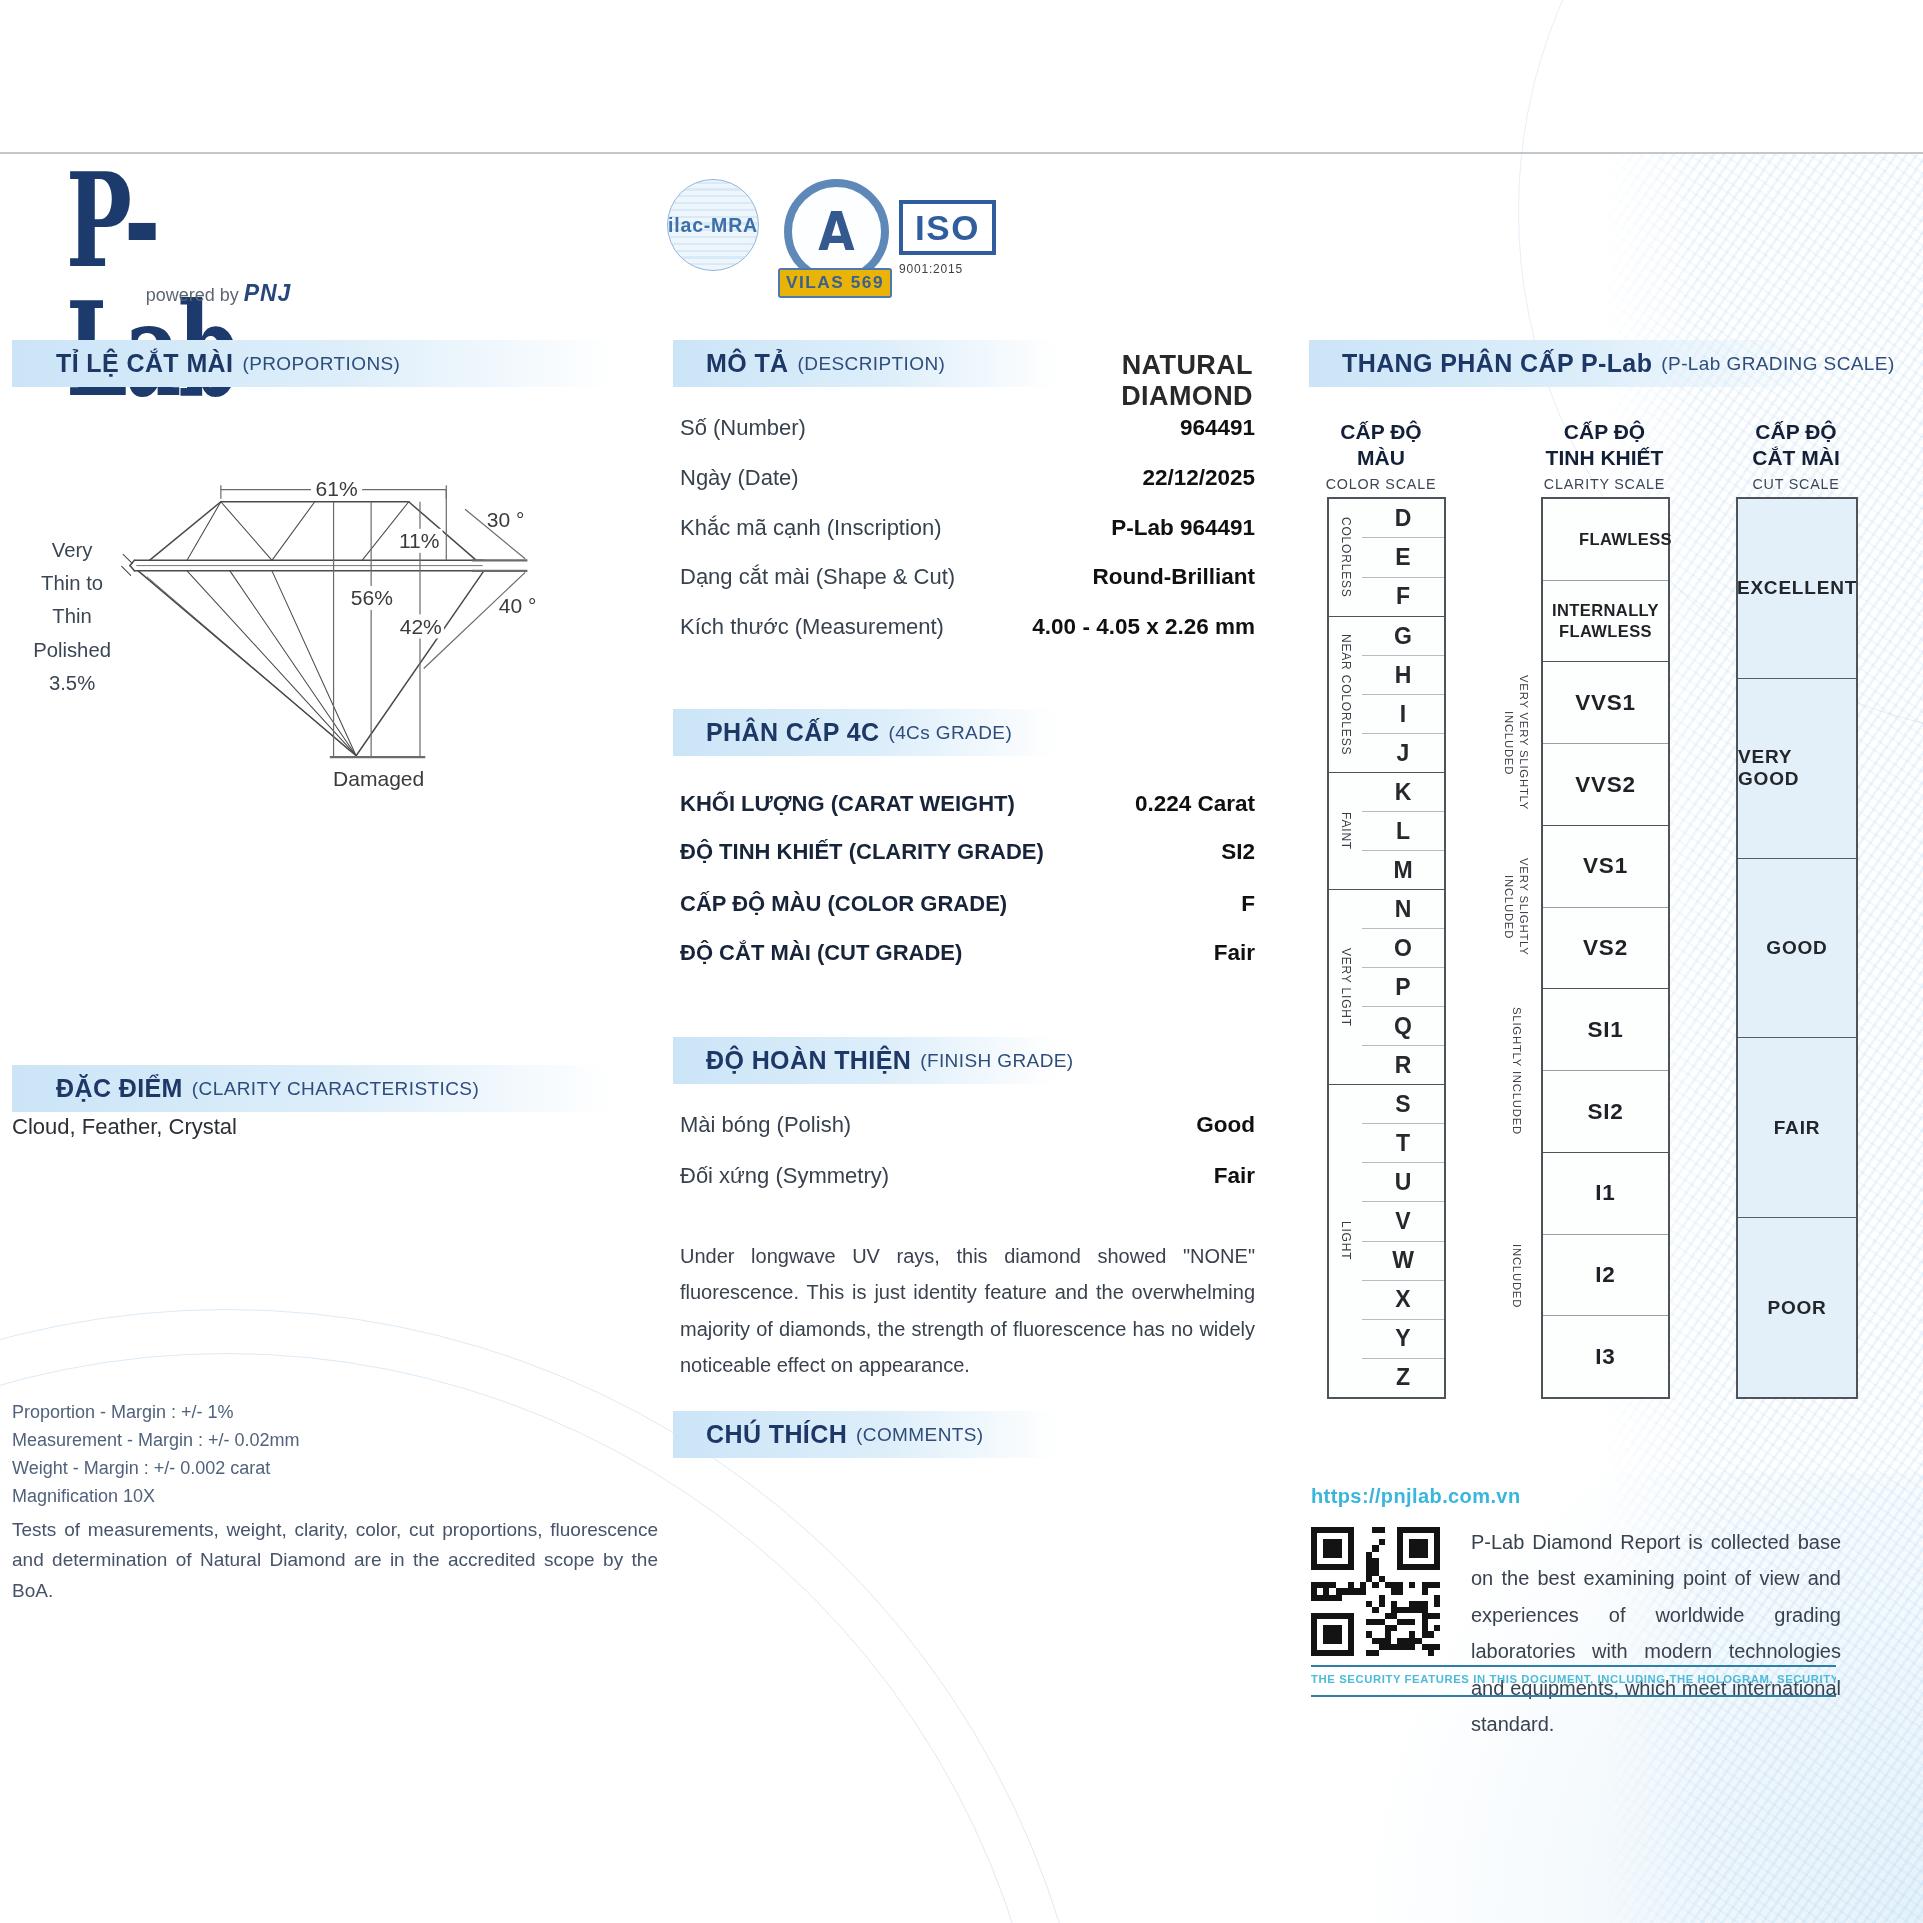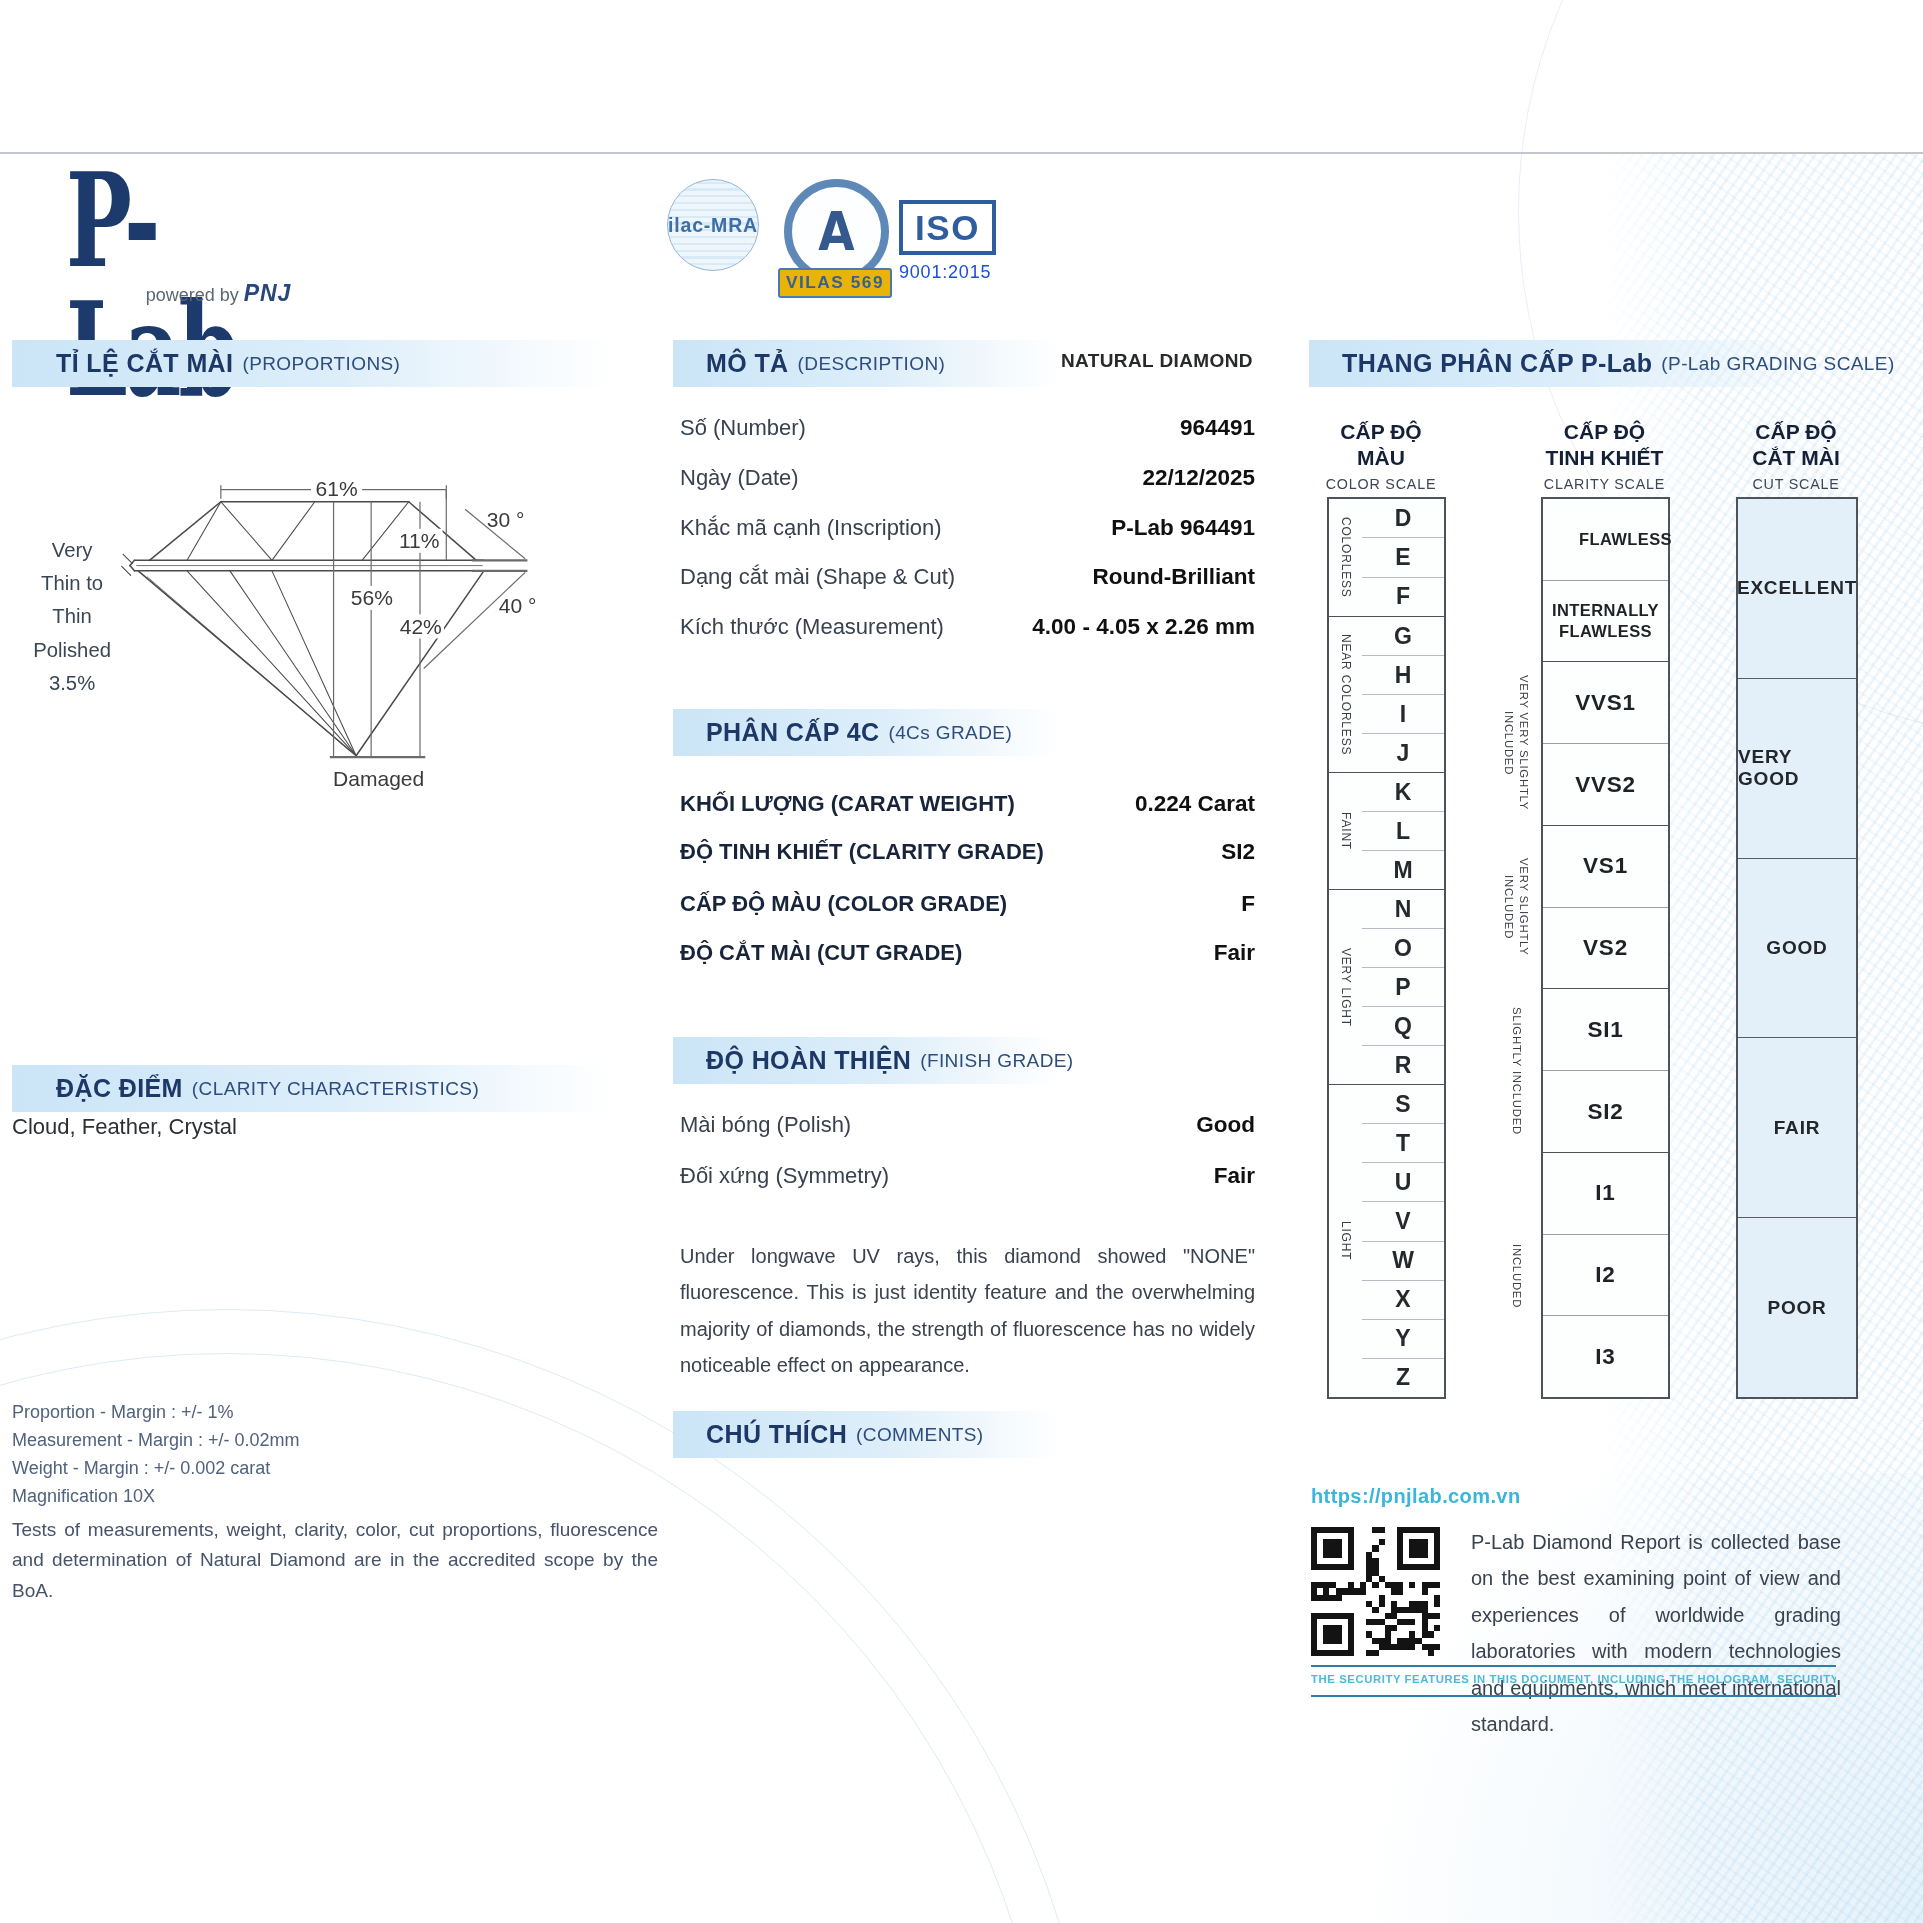--- a/index.html
+++ b/index.html
@@ -29,35 +29,35 @@
      background-clip:padding-box;}
   .badge-ilac span{font-size:19.5px;font-weight:bold;color:#3c6ea8;letter-spacing:0.8px;}
   .badge-aia{left:784px;top:179px;width:89px;height:89px;border-radius:50%;
      border:8.3px solid #5d88b8;background:#fdfeff;display:flex;align-items:center;justify-content:center;}
   .badge-aia .peak{font-size:47px;color:#33598f;font-weight:bold;line-height:1;
      font-family:"DejaVu Sans", sans-serif;transform:scaleY(1.15);}
   .badge-vilas{left:778px;top:268px;width:110px;height:25.6px;border:2.3px solid #4a7ab0;border-radius:3px;
      display:flex;align-items:center;justify-content:center;font-size:17.3px;font-weight:bold;color:#37618f;letter-spacing:1.5px;background:#eab308;}
   .badge-iso{left:899px;top:200px;width:89px;height:47px;border:4.5px solid #2f5d9e;
      display:flex;align-items:center;justify-content:center;font-size:35px;font-weight:bold;color:#2f5d9e;letter-spacing:1.5px;background:#fff;}
-  .badge-iso-sub{left:899px;top:262px;width:98px;font-size:18px;color:#1d4ed8;letter-spacing:0.8px;}
+  .badge-iso-sub{left:899px;top:262px;width:98px;font-size:12px;color:#404040;letter-spacing:0.8px;}
   
   .band{height:47px;background:linear-gradient(90deg,#cbe5f7 0%,#ddeefa 55%,rgba(221,238,250,0) 100%);
      display:flex;align-items:center;box-sizing:border-box;padding-left:44px;}
   .band .vi{font-weight:bold;font-size:25px;color:#1d3766;letter-spacing:0.4px;white-space:nowrap;}
   .band .en{font-size:19px;color:#2e4d7d;margin-left:9px;white-space:nowrap;letter-spacing:0.4px;}
   .band.mid{padding-left:33px;}
   
   .lvrow{display:flex;justify-content:space-between;align-items:baseline;}
   .lvrow .lab{font-size:22px;color:#38424e;}
   .lvrow .val{font-size:22.5px;font-weight:bold;color:#101010;}
   .lvrow.strong .lab{font-weight:bold;color:#17243a;}
   .para{font-size:20px;color:#39424e;line-height:1.82;text-align:justify;}
   .notes-small{font-size:18px;color:#51627c;line-height:1.55;}
-  .nat-diamond{font-size:19px;font-weight:600;color:#28292b;letter-spacing:0.4px;}
+  .nat-diamond{font-size:27px;font-weight:600;color:#28292b;letter-spacing:0.4px;}
   
   .scale-head{text-align:center;}
   .scale-head .t{font-size:21px;font-weight:bold;color:#141f38;line-height:1.25;}
   .scale-head .s{font-size:14.3px;color:#3c4656;margin-top:4.5px;letter-spacing:0.8px;}
   .sbox{box-sizing:border-box;border:2.3px solid #4e535a;background:#fdfefe;display:flex;flex-direction:column;}
   .co-group{display:flex;box-sizing:border-box;}
   .co-group + .co-group{border-top:1.5px solid #4e535a;}
   .co-label{width:33px;display:flex;align-items:center;justify-content:center;
      writing-mode:vertical-rl;font-size:12px;color:#3a3f46;letter-spacing:0.8px;text-align:center;}
   .co-letters{flex:1;display:flex;flex-direction:column;}

